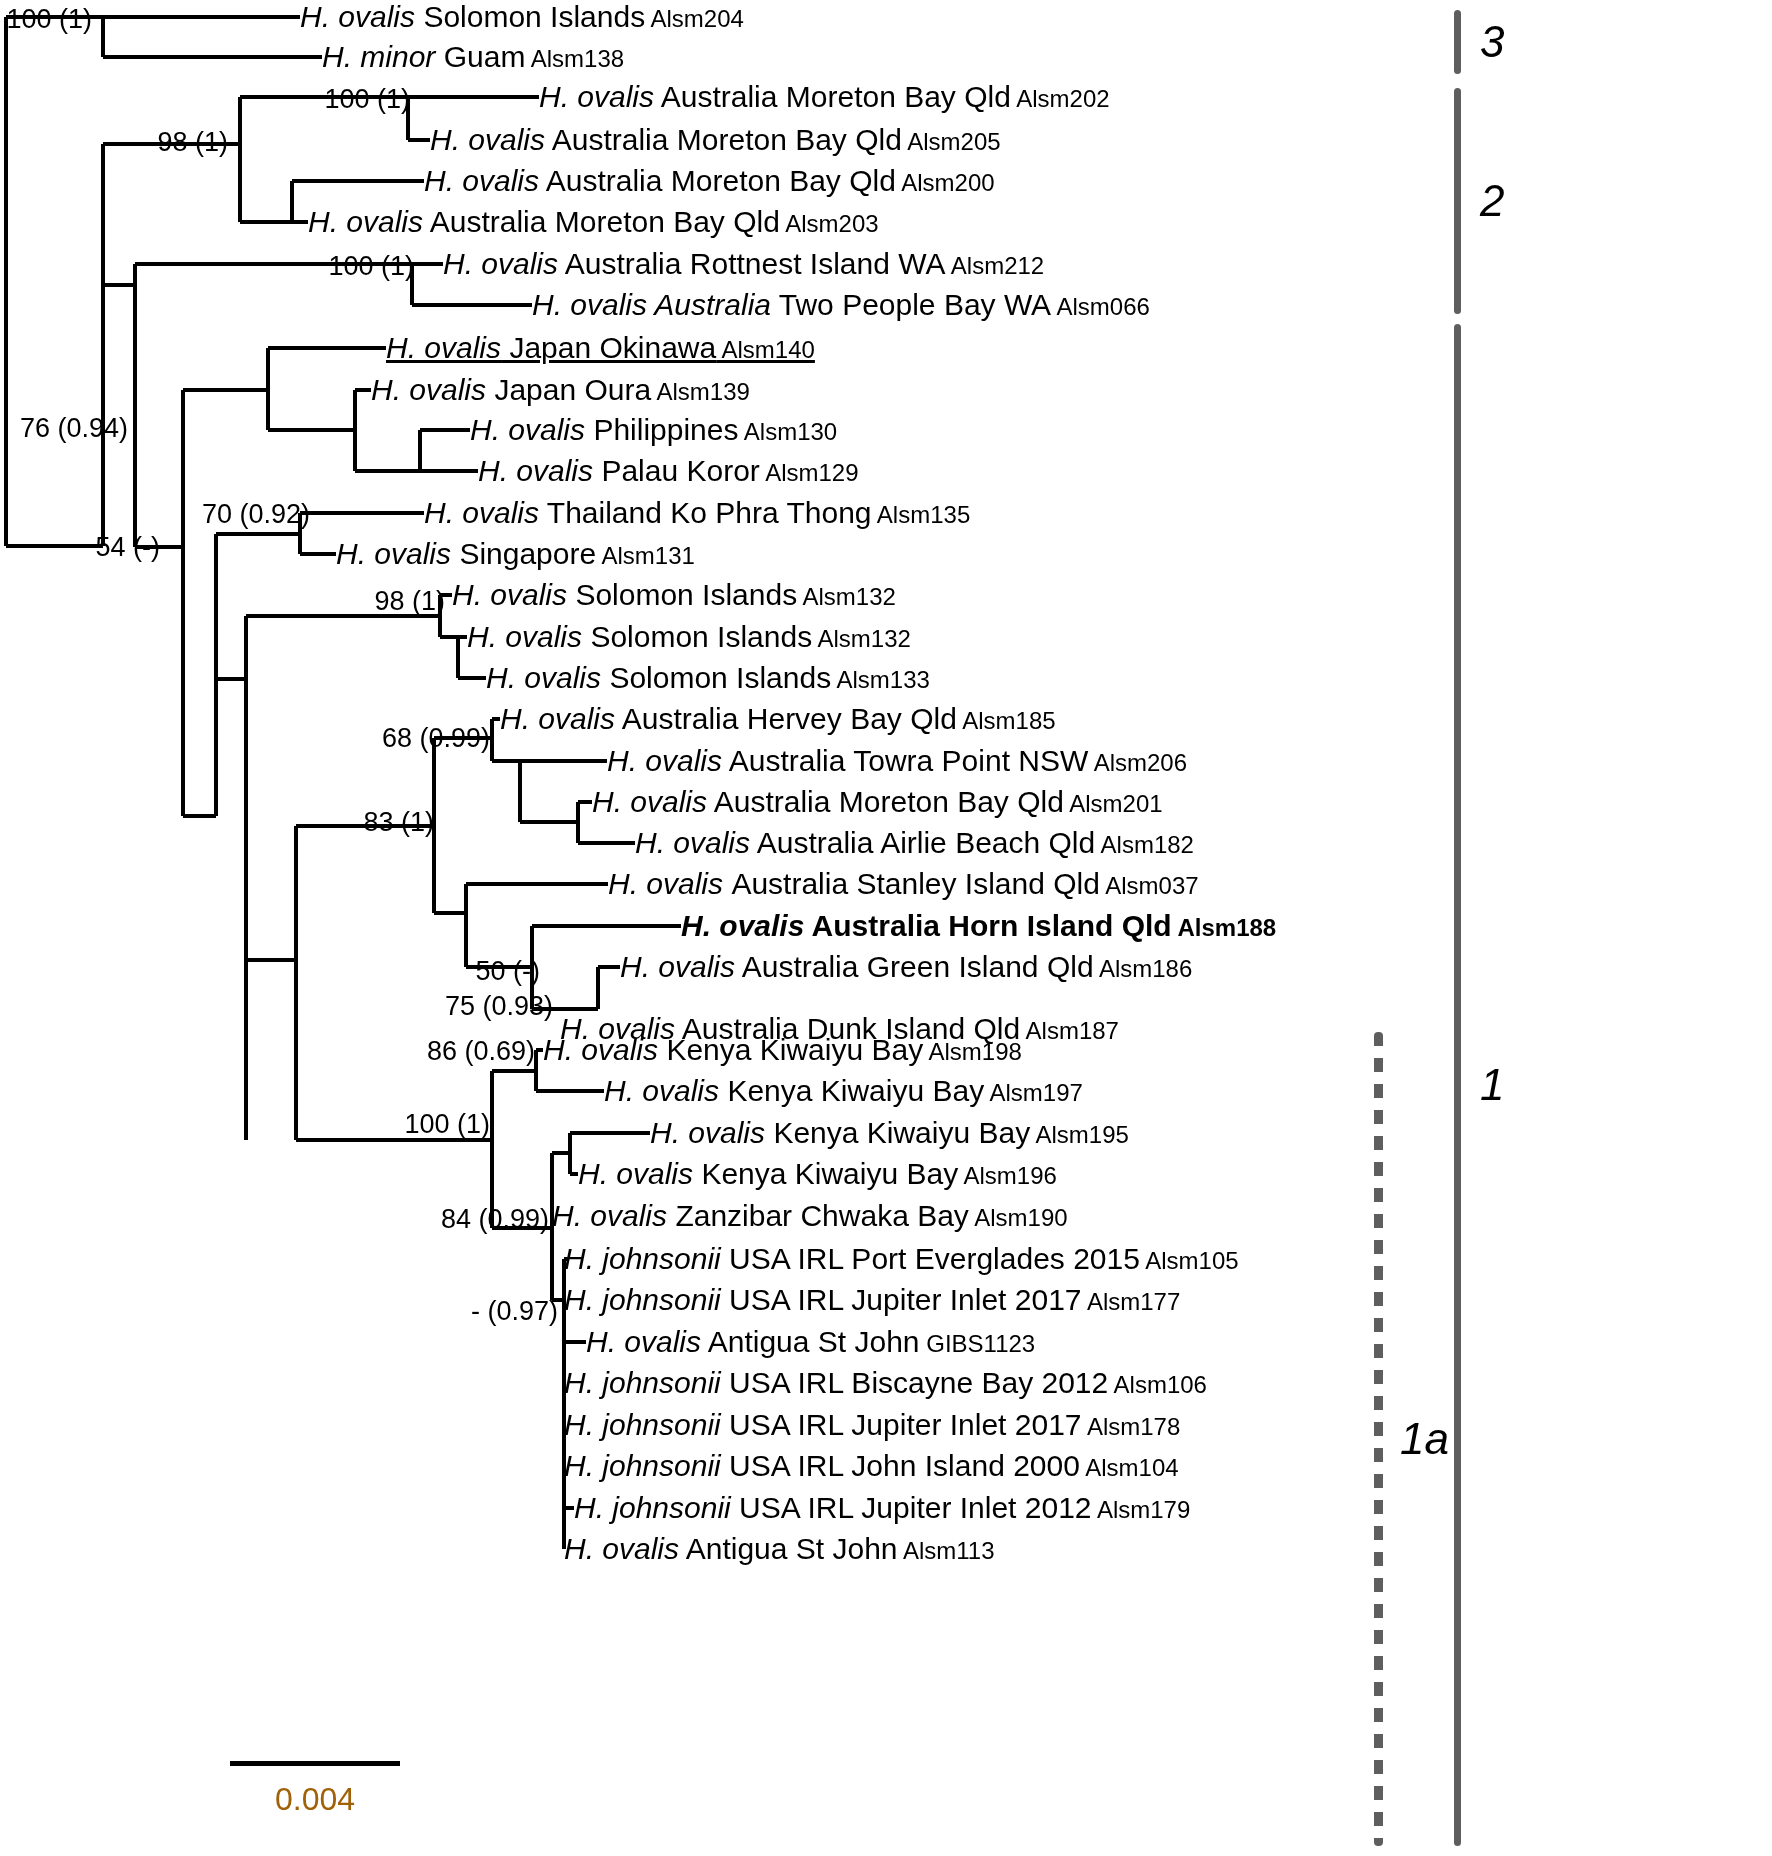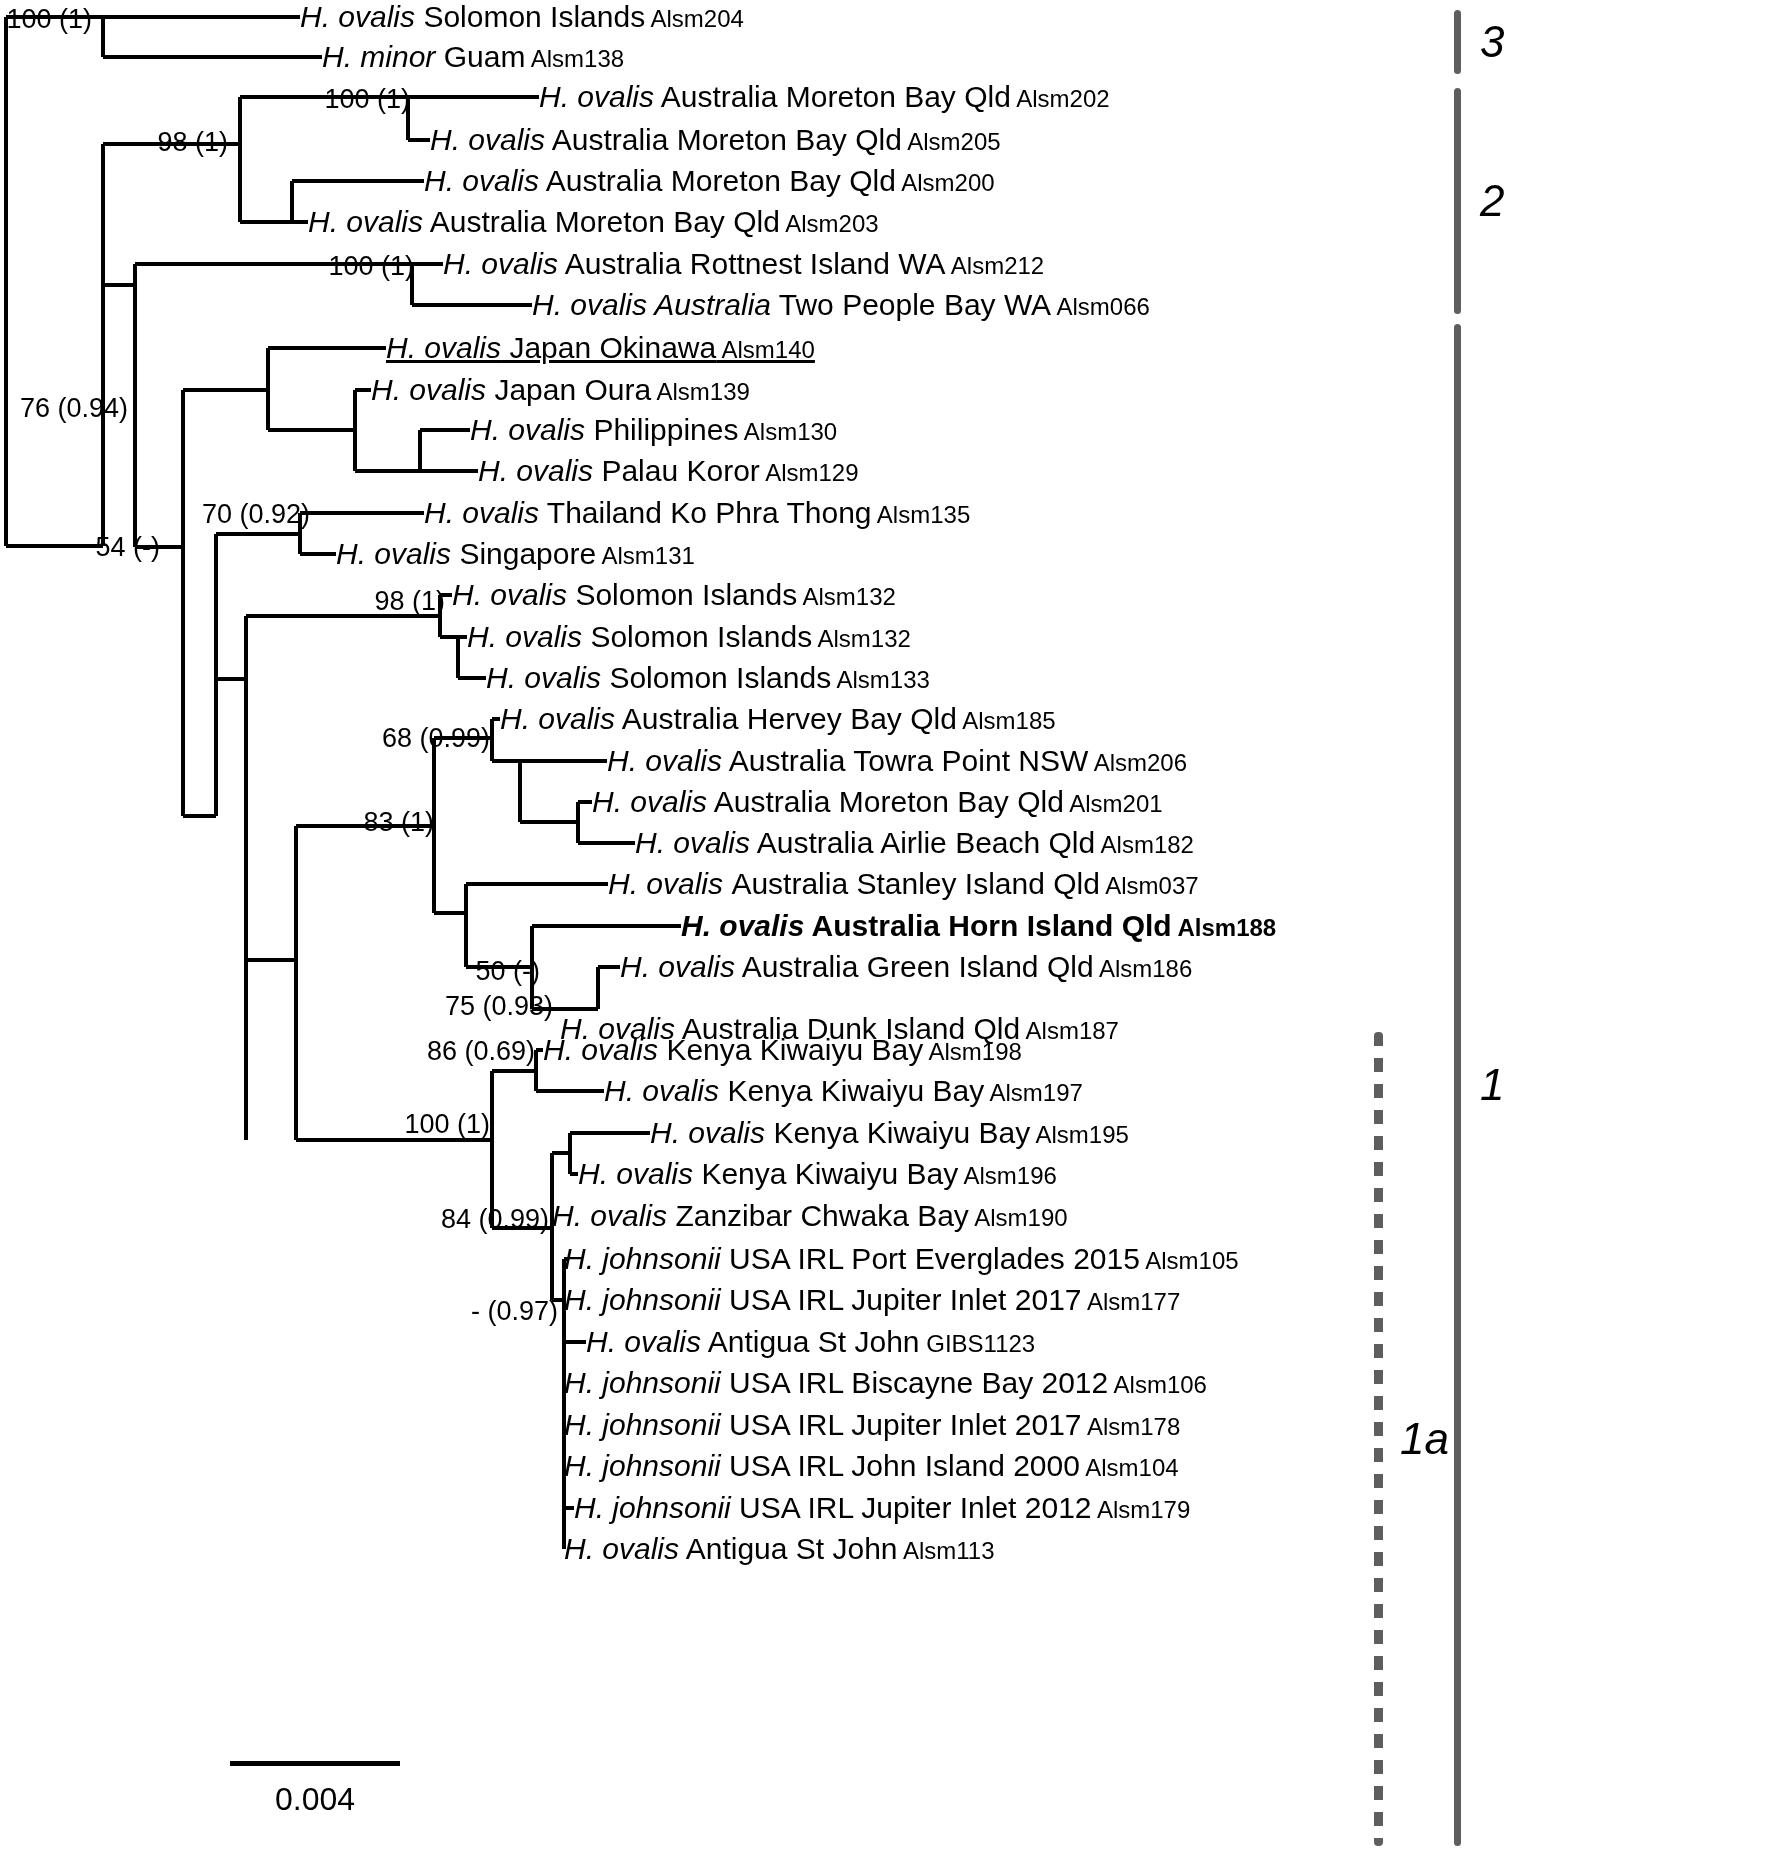--- a/index.html
+++ b/index.html
@@ -80,21 +80,21 @@
     transform: translateY(-50%);
   }
   .scale-line {
     position: absolute;
     height: 5px;
     background: #000;
   }
   .scale-text {
     position: absolute;
     font-size: 32px;
-    color: #000000;
+    color: #a16207;
     line-height: 1;
     transform: translateX(-50%);
   }
 </style>
 </head>
 <body>
 
 <div id="root">
 
   <svg class="tree-canvas" viewBox="0 0 1772 1856">
@@ -157,21 +157,21 @@
       <div class="tip-label" style="left: 564px; top: 1425px;"><span class="genus">H. johnsonii</span><span class="loc"> USA IRL Jupiter Inlet 2017</span><span class="acc"> Alsm178</span></div>
       <div class="tip-label" style="left: 564px; top: 1466px;"><span class="genus">H. johnsonii</span><span class="loc"> USA IRL John Island 2000</span><span class="acc"> Alsm104</span></div>
       <div class="tip-label" style="left: 574px; top: 1508px;"><span class="genus">H. johnsonii</span><span class="loc"> USA IRL Jupiter Inlet 2012</span><span class="acc"> Alsm179</span></div>
       <div class="tip-label" style="left: 564px; top: 1549px;"><span class="genus">H. ovalis</span><span class="loc"> Antigua St John</span><span class="acc"> Alsm113</span></div>
     </div>
   <div id="support-layer">
       <div class="support" style="left: 92px; top: 19px;">100 (1)</div>
       <div class="support" style="left: 228px; top: 142px;">98 (1)</div>
       <div class="support" style="left: 410px; top: 99px;">100 (1)</div>
       <div class="support" style="left: 414px; top: 266px;">100 (1)</div>
-      <div class="support" style="left: 128px; top: 408px;">76 (0.94)</div>
+      <div class="support" style="left: 128px; top: 428px;">76 (0.94)</div>
       <div class="support" style="left: 160px; top: 547px;">54 (-)</div>
       <div class="support" style="left: 310px; top: 514px;">70 (0.92)</div>
       <div class="support" style="left: 445px; top: 601px;">98 (1)</div>
       <div class="support" style="left: 490px; top: 738px;">68 (0.99)</div>
       <div class="support" style="left: 434px; top: 822px;">83 (1)</div>
       <div class="support" style="left: 540px; top: 971px; text-align: right;">50 (-)</div>
       <div class="support" style="left: 553px; top: 1006px;">75 (0.93)</div>
       <div class="support" style="left: 535px; top: 1051px;">86 (0.69)</div>
       <div class="support" style="left: 490px; top: 1124px;">100 (1)</div>
       <div class="support" style="left: 549px; top: 1219px;">84 (0.99)</div>

